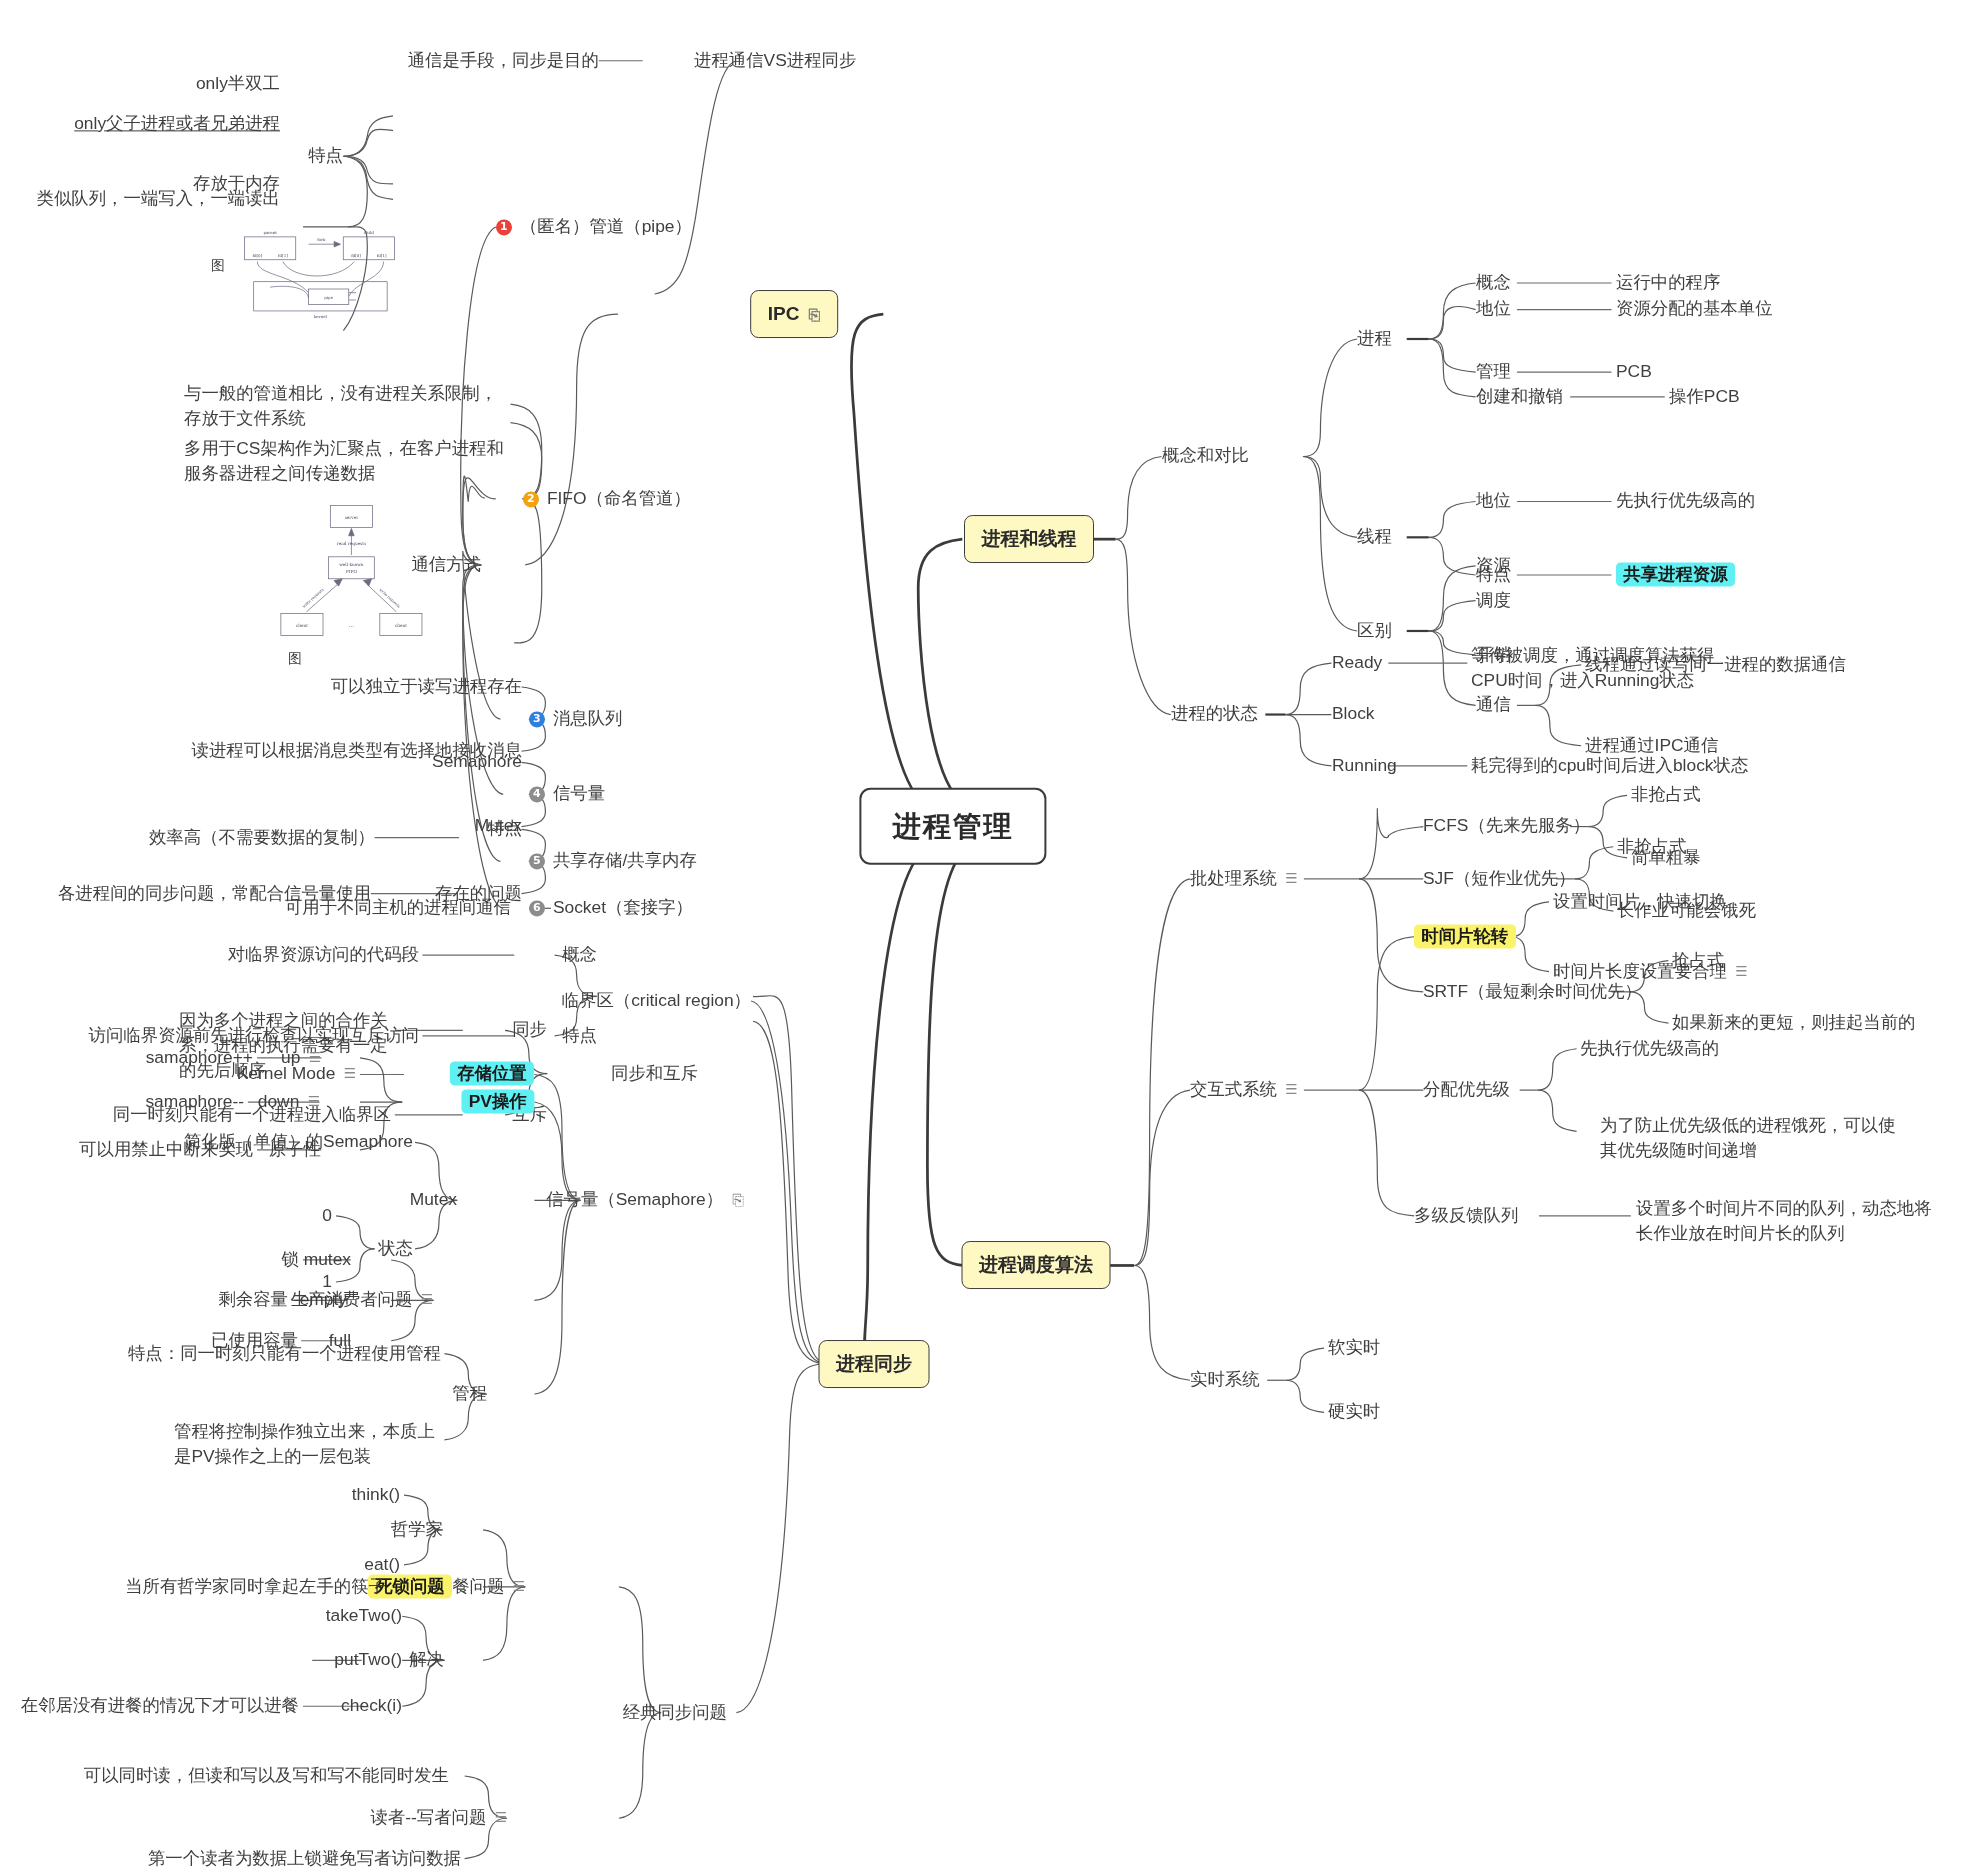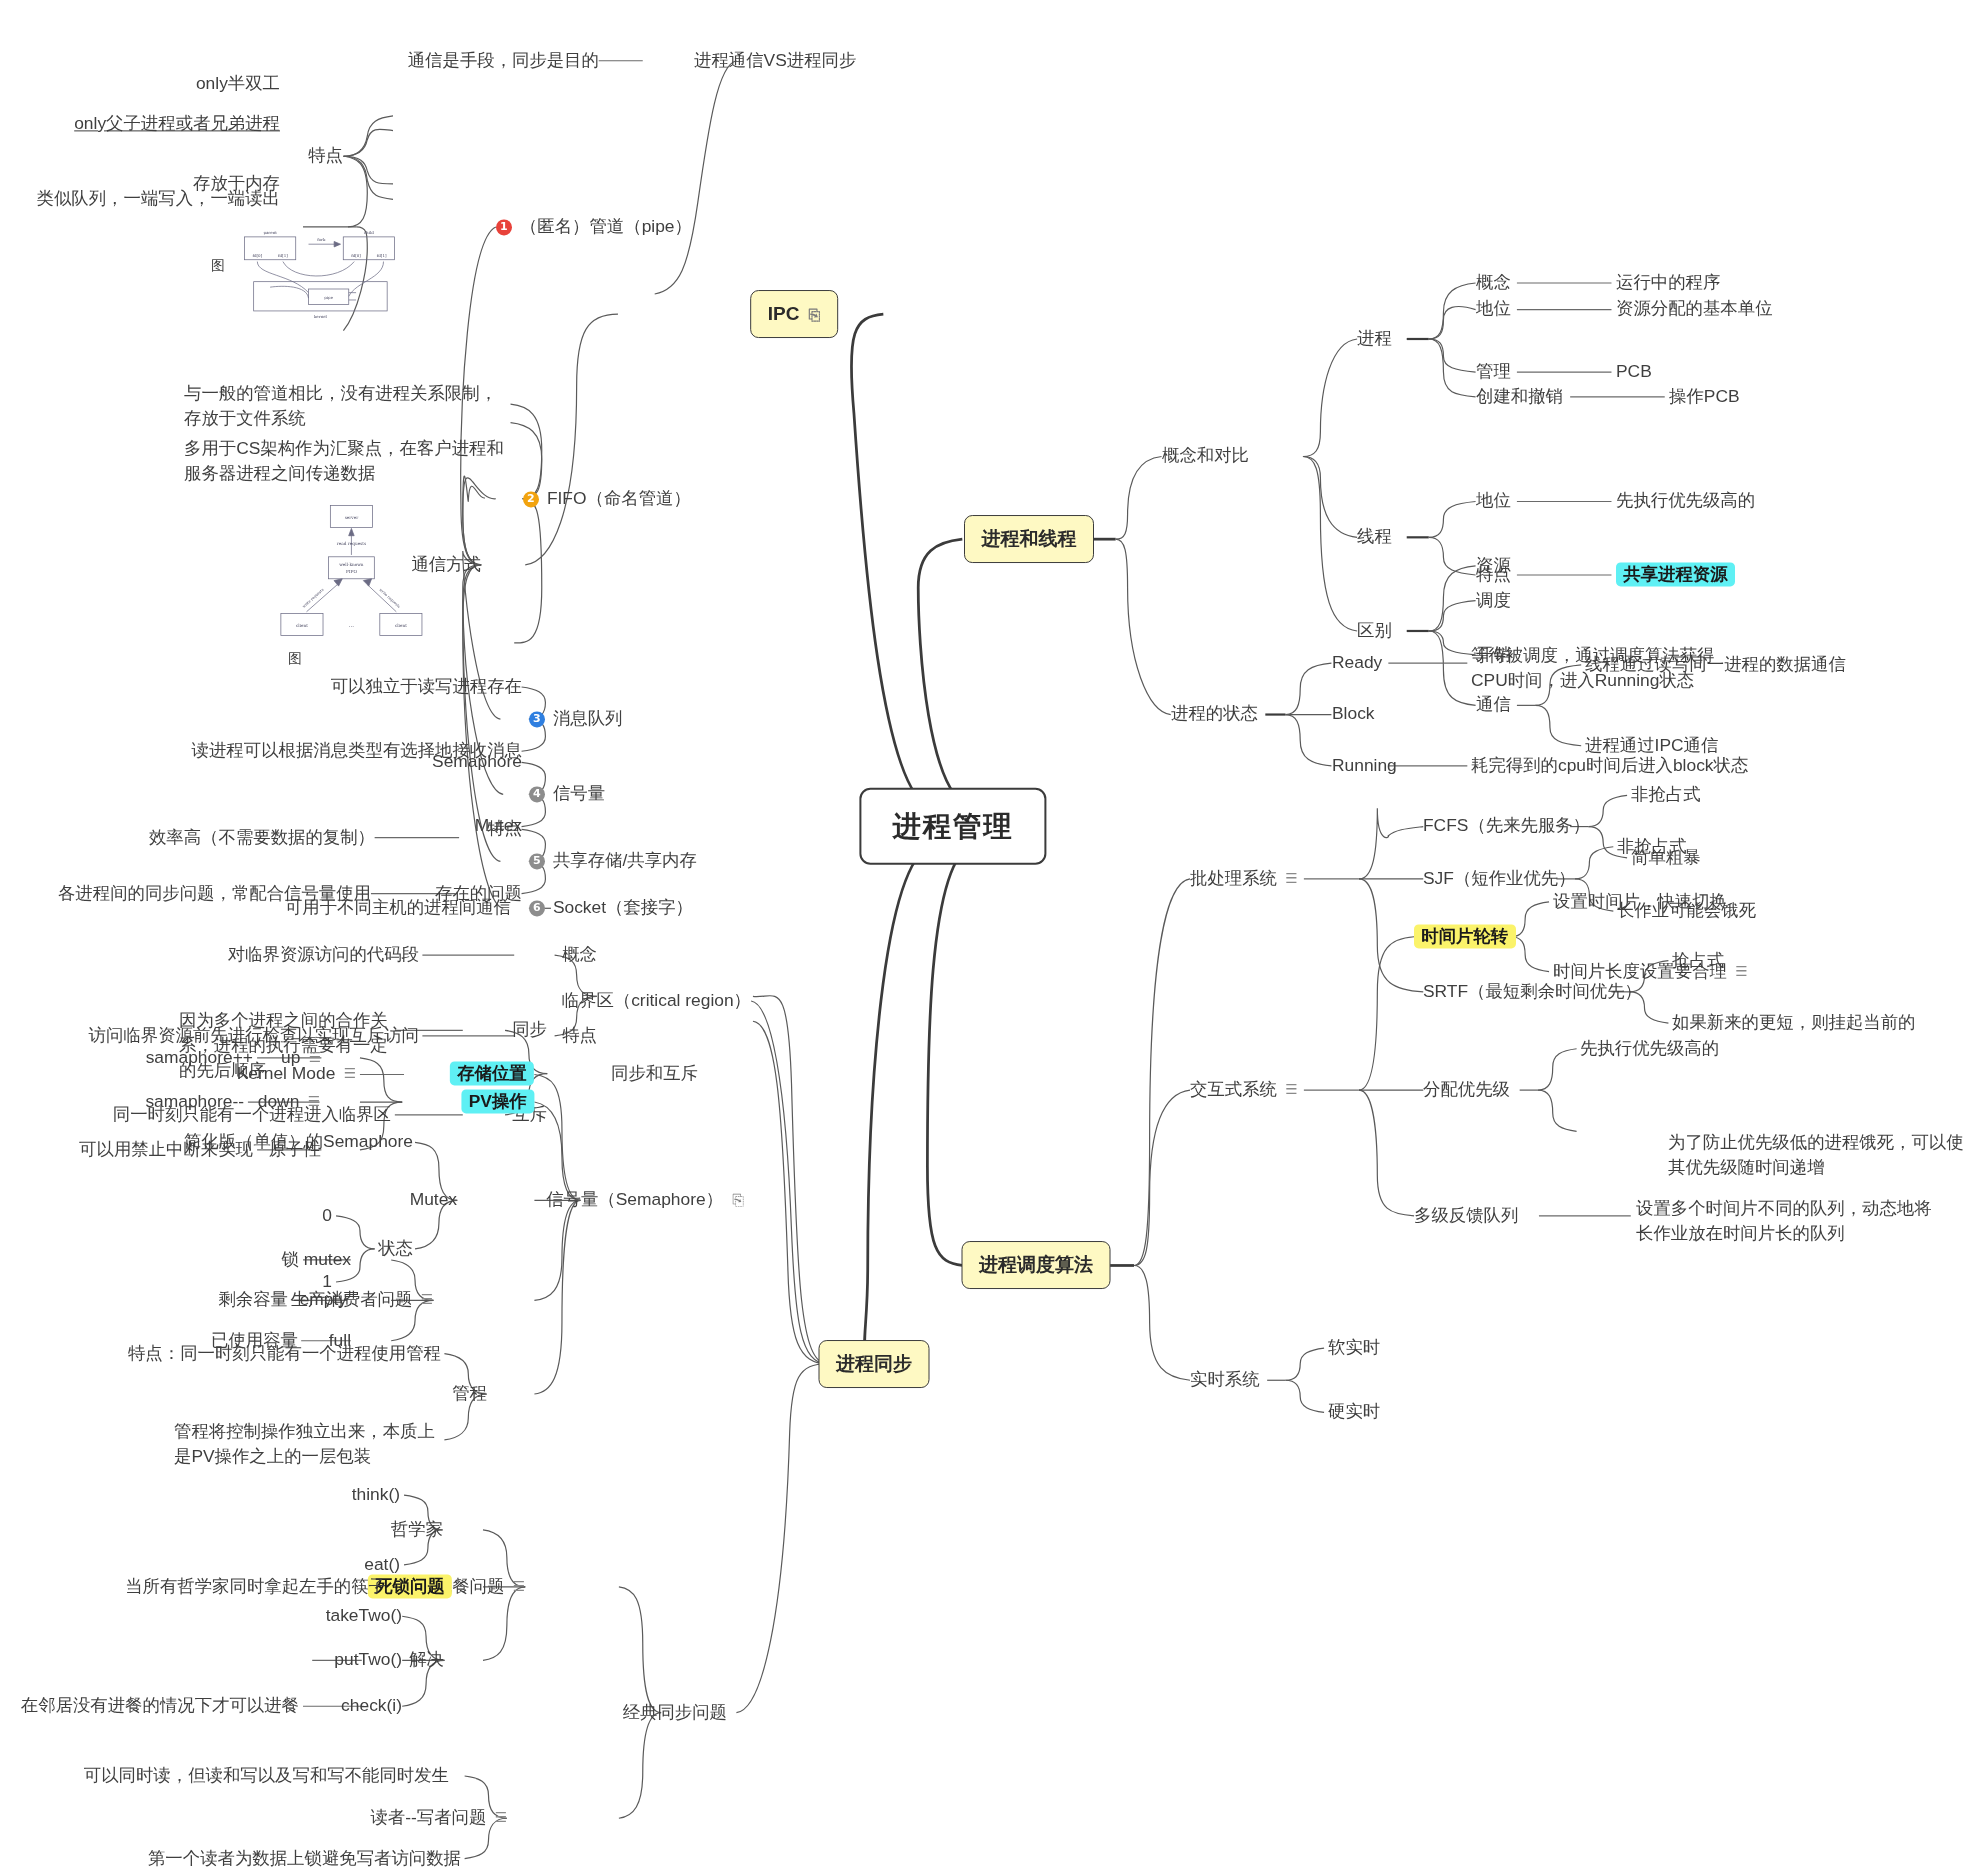--- a/index.html
+++ b/index.html
@@ -413,21 +413,21 @@
   <div class="node r" style="left:1190px;top:1090px;">
     <span>交互式系统</span><span class="note">☰</span>
   </div>
   <div class="node r" style="left:1414px;top:937px;"><span class="hl-yellow">时间片轮转</span></div>
   <div class="node r" style="left:1553px;top:902px;">设置时间片，快速切换</div>
   <div class="node r" style="left:1553px;top:972px;">
     <span>时间片长度设置要合理</span><span class="note">☰</span>
   </div>
   <div class="node r" style="left:1423px;top:1090px;">分配优先级</div>
   <div class="node r" style="left:1580px;top:1049px;">先执行优先级高的</div>
-  <div class="node wrap" style="left:1668px;top:1113px;width:296px;margin-top:17px;">为了防止优先级低的进程饿死，可以使其优先级随时间递增</div>
+  <div class="node wrap" style="left:1600px;top:1113px;width:296px;">为了防止优先级低的进程饿死，可以使其优先级随时间递增</div>
   <div class="node r" style="left:1414px;top:1216px;">多级反馈队列</div>
   <div class="node wrap" style="left:1636px;top:1196px;width:307px;">设置多个时间片不同的队列，动态地将长作业放在时间片长的队列</div>
 
   <div class="node r" style="left:1190px;top:1380px;">实时系统</div>
   <div class="node r" style="left:1328px;top:1348px;">软实时</div>
   <div class="node r" style="left:1328px;top:1412px;">硬实时</div>
 
   <div class="node l" style="left:751px;top:1001px;">临界区（critical region）</div>
   <div class="node l" style="left:597px;top:955px;">概念</div>
   <div class="node l" style="left:419px;top:955px;">对临界资源访问的代码段</div>

